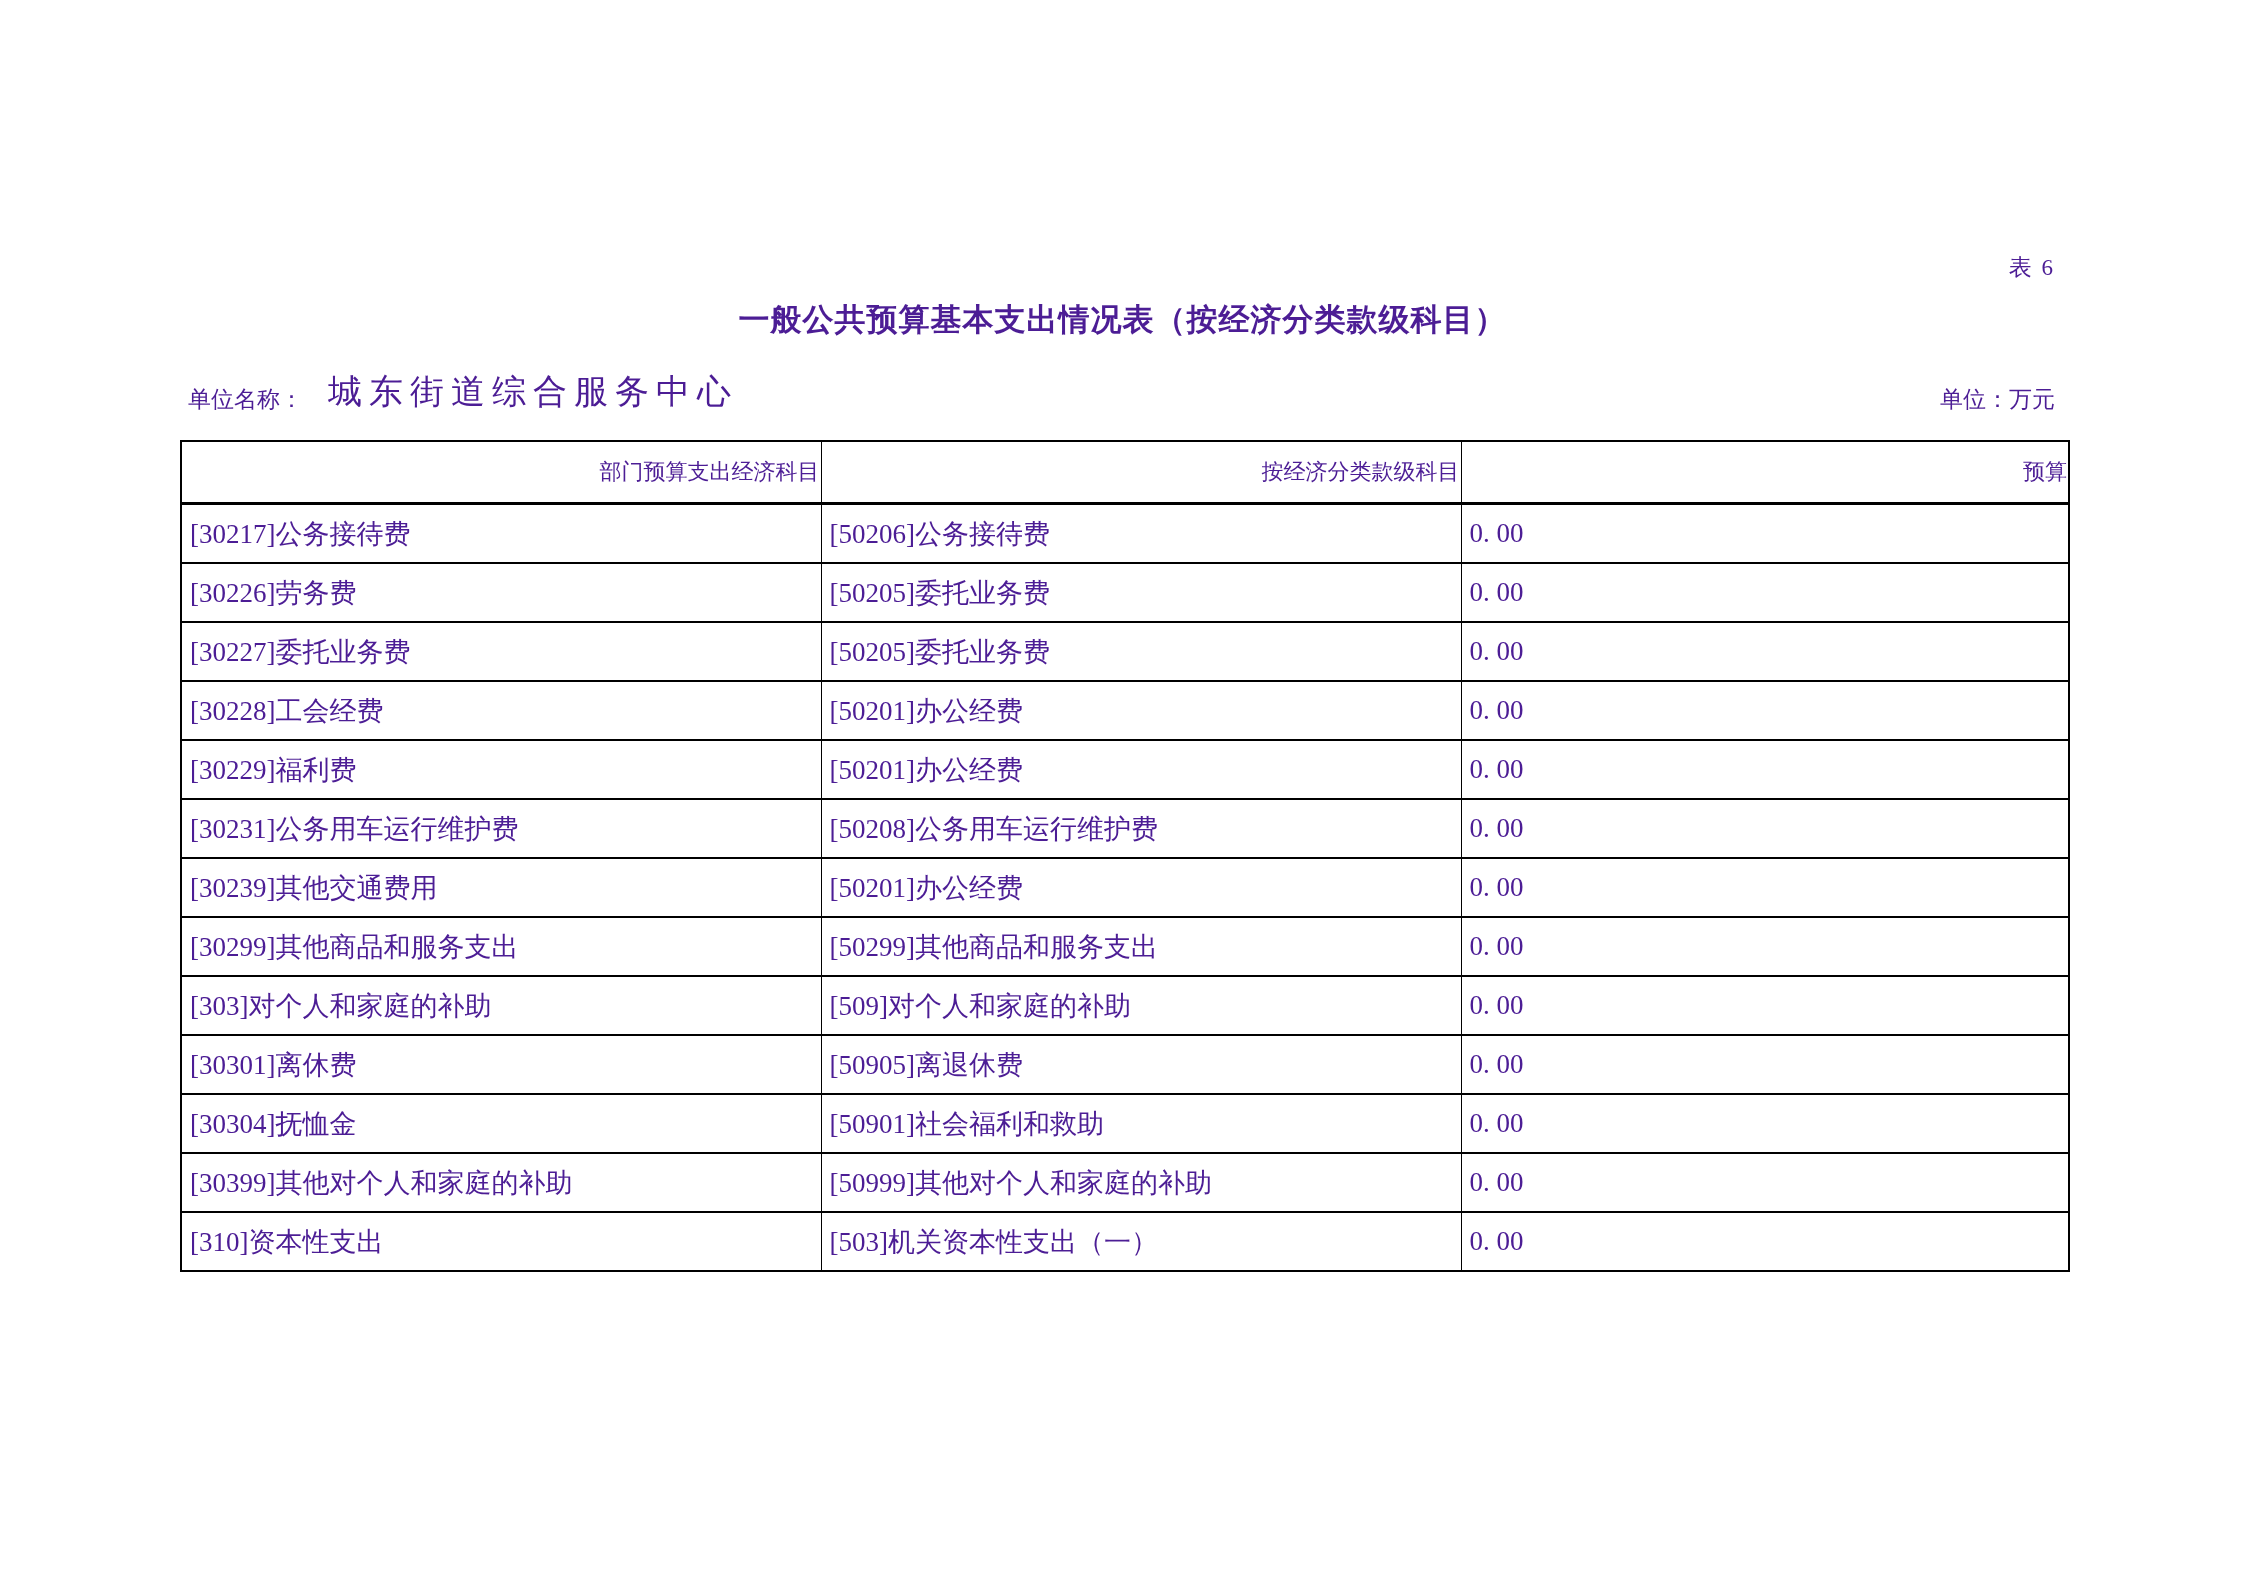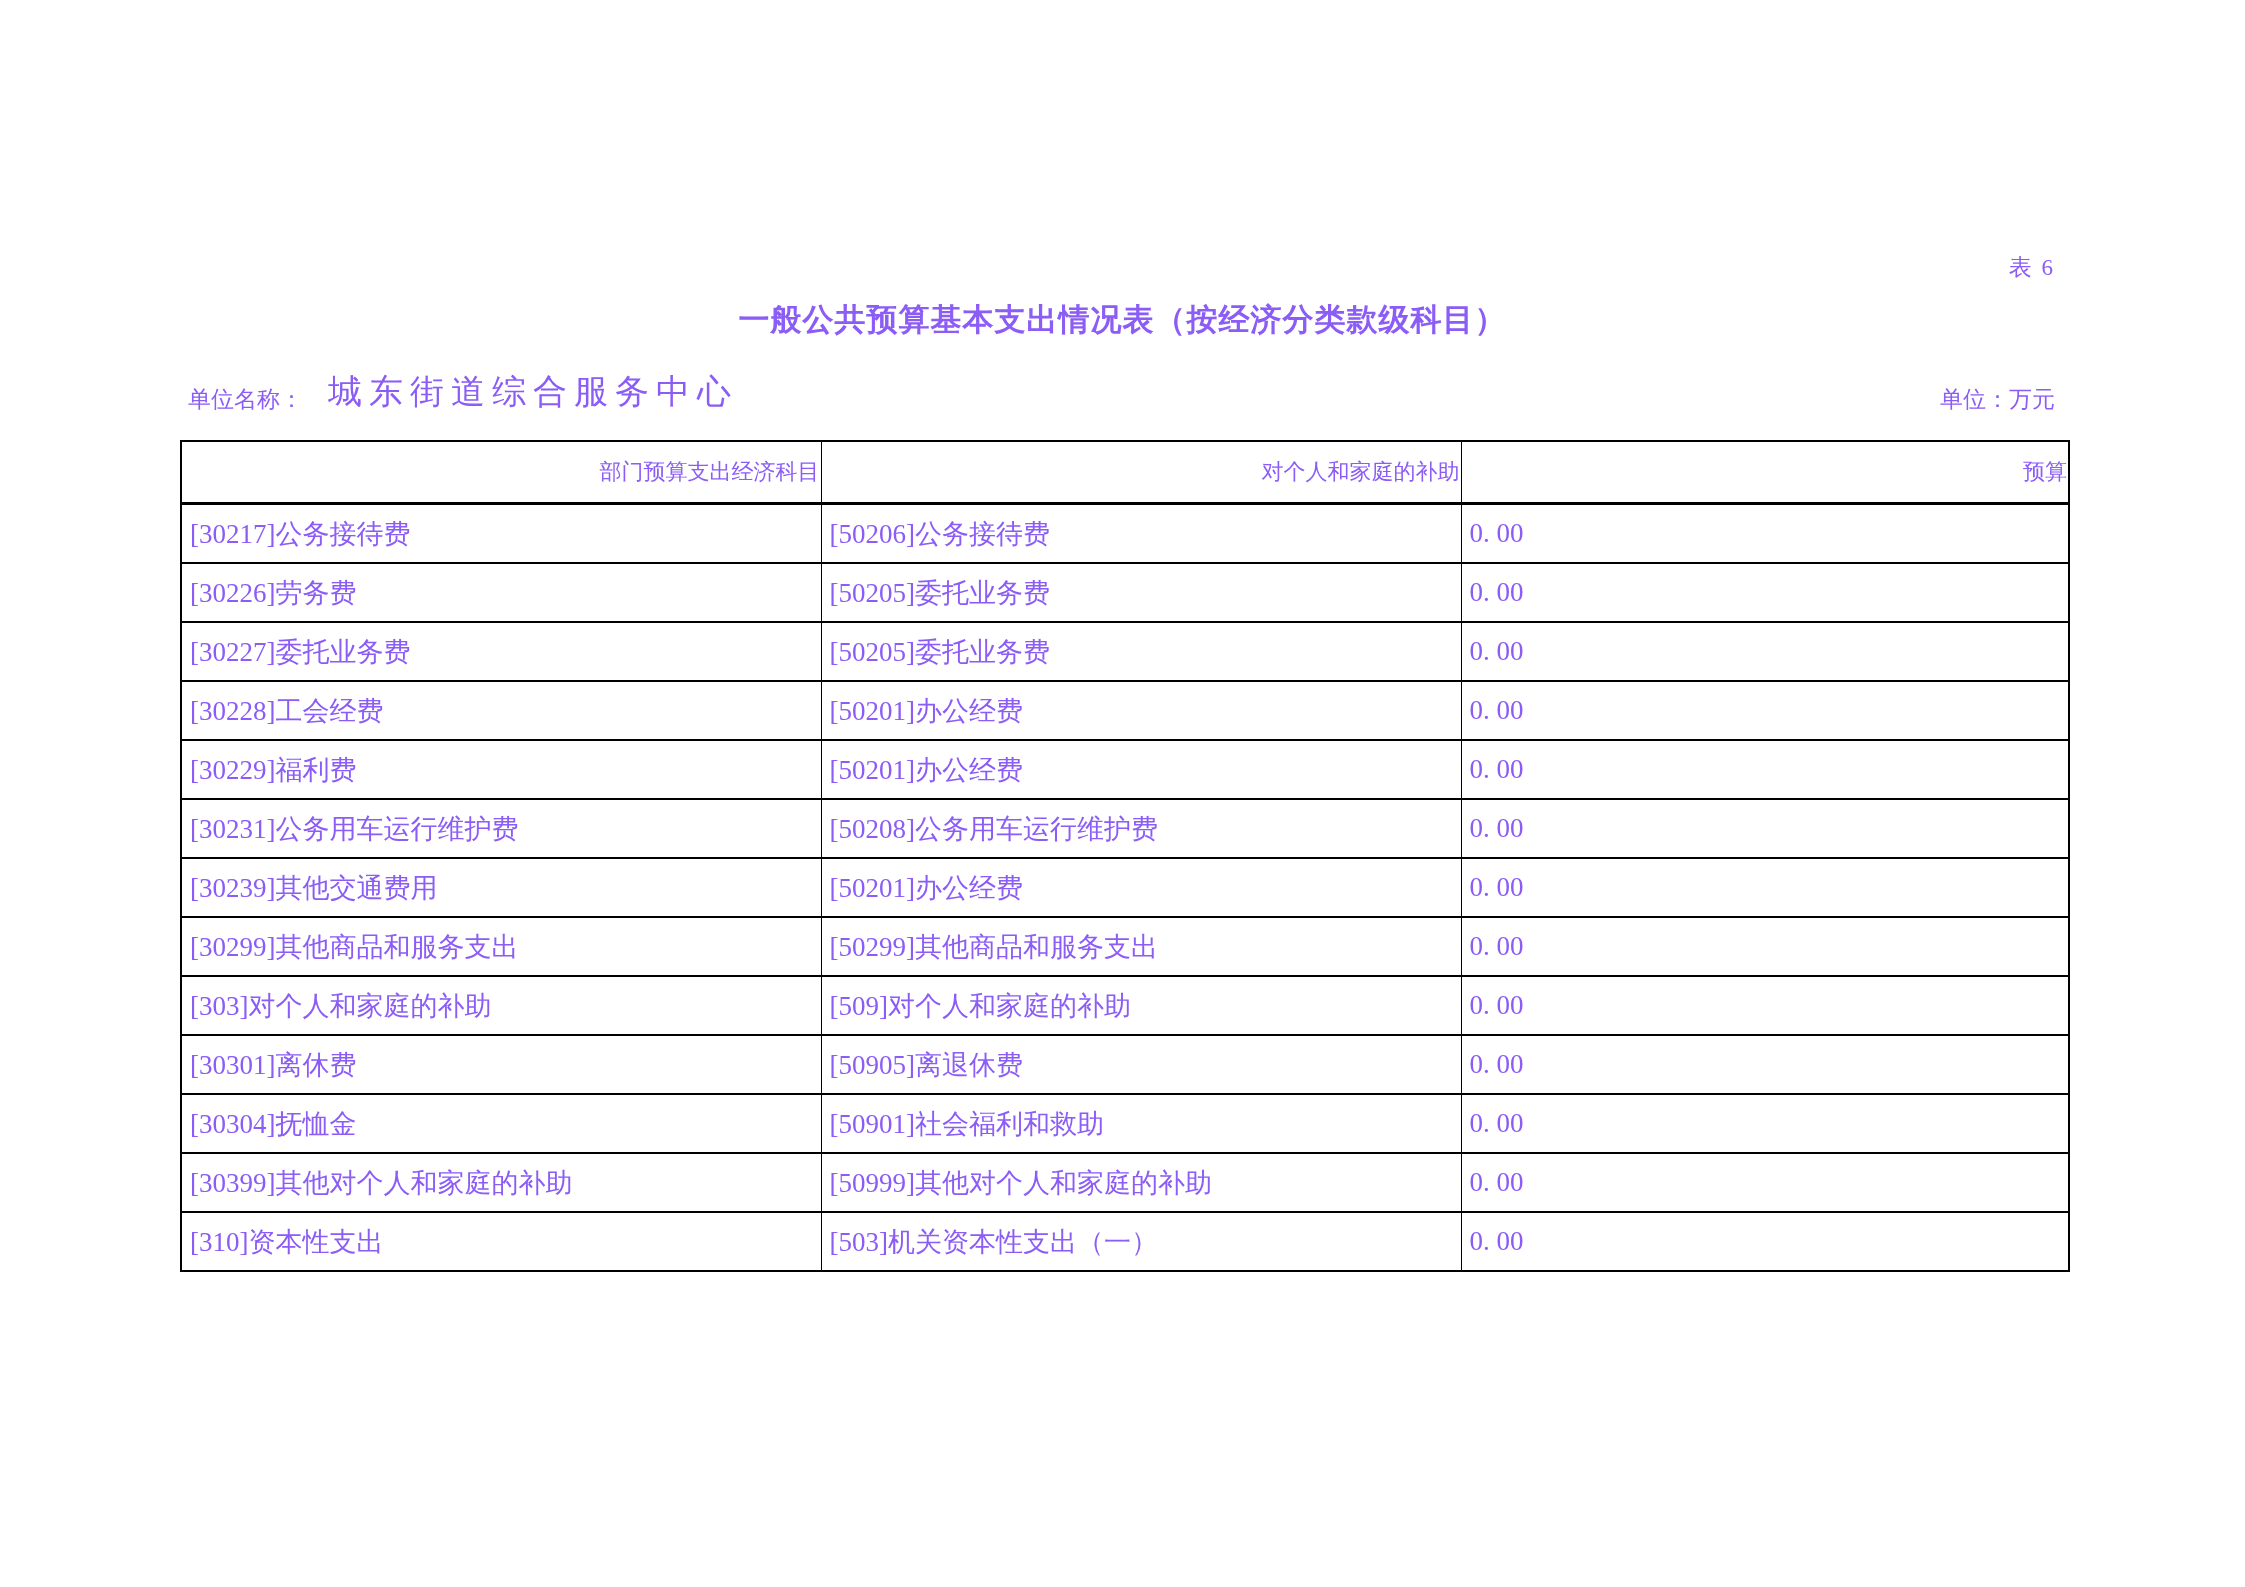--- a/index.html
+++ b/index.html
@@ -5,21 +5,21 @@
   html, body {
     margin: 0;
     padding: 0;
     background: #ffffff;
   }
   .page {
     position: relative;
     width: 2245px;
     height: 1587px;
     background: #ffffff;
-    color: #8b5cf6;
+    color: #4c1d95;
     font-family: "Liberation Serif", "DejaVu Serif", serif;
     overflow: hidden;
   }
   .table-label {
     position: absolute;
     top: 252px;
     right: 190px;
     font-size: 23px;
     letter-spacing: 2px;
   }
@@ -112,21 +112,21 @@
 
   <table class="budget-table">
     <colgroup>
       <col class="c1">
       <col class="c2">
       <col class="c3">
     </colgroup>
     <thead>
       <tr>
         <th>部门预算支出经济科目</th>
-        <th>对个人和家庭的补助</th>
+        <th>按经济分类款级科目</th>
         <th>预算</th>
       </tr>
     </thead>
     <tbody>
         <tr>
       <td>[30217]公务接待费</td>
       <td>[50206]公务接待费</td>
       <td class="num">0. 00</td>
     </tr>
         <tr>

